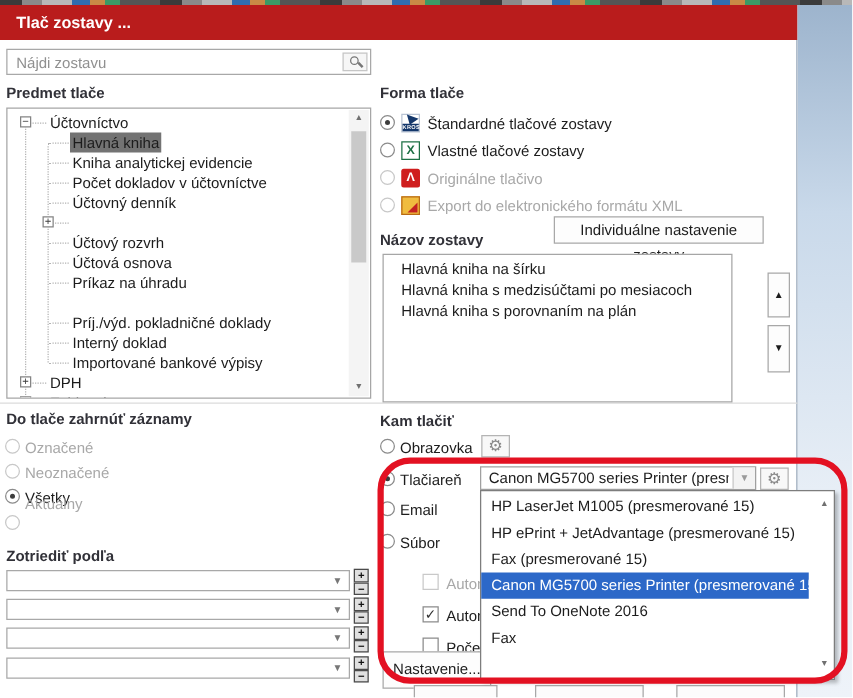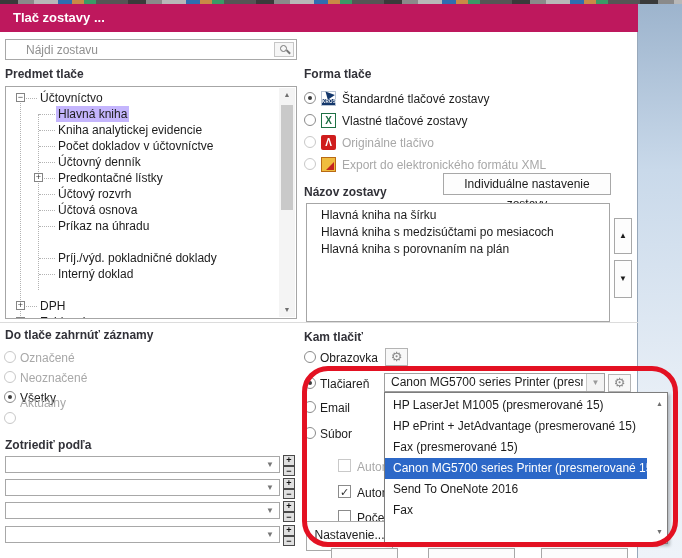--- a/index.html
+++ b/index.html
@@ -3,50 +3,50 @@
 <meta charset="utf-8">
 <style>
   * { margin:0; padding:0; box-sizing:border-box; }
   body { font-family:"Liberation Sans","DejaVu Sans",sans-serif; }
   .screen { position:relative; width:682px; height:558px; background:#fff; overflow:hidden; font-size:12px; color:#1c1c1c; }
 
   
   .sliver { position:absolute; left:0; top:0; width:682px; height:4px;
     background:repeating-linear-gradient(90deg,#3a3a3a 0 18px,#8a8a8a 18px 34px,#b8b8b8 34px 58px,#2f6db0 58px 72px,#c98a46 72px 84px,#3a9a66 84px 96px,#555 96px 128px); }
 
-  .titlebar { position:absolute; left:0; top:4px; width:638px; height:28px; background:#be185d; }
+  .titlebar { position:absolute; left:0; top:4px; width:638px; height:28px; background:#b91c1c; }
   .titlebar .title { position:absolute; left:13px; top:0; line-height:28px; color:#fff; font-weight:bold; font-size:13px; }
 
   .bgstrip { position:absolute; left:638px; top:4px; width:44px; height:554px;
     background:linear-gradient(180deg,#9db4cd 0%,#c9d9ea 30%,#e7eef6 70%,#eef3f9 100%); }
 
   .dialog { position:absolute; left:0; top:32px; width:638px; height:526px; background:#fff; border-right:1px solid #98a8ba; }
 
   .hdr { position:absolute; font-weight:bold; color:#313138; }
 
   
   .searchbox { position:absolute; left:5px; top:7px; width:292px; height:21px; border:1px solid #a8a8a8; background:#fff; }
-  .searchbox input { position:absolute; left:20px; top:1px; width:260px; height:17px; border:0; outline:none; font:12px "Liberation Sans","DejaVu Sans",sans-serif; color:#0f172a; }
+  .searchbox input { position:absolute; left:7px; top:1px; width:260px; height:17px; border:0; outline:none; font:12px "Liberation Sans","DejaVu Sans",sans-serif; color:#0f172a; }
   .searchbox input::placeholder { color:#909090; }
   .magbtn { position:absolute; right:2px; top:2px; width:20px; height:15px; background:#f6f6f6; border:1px solid #c6c6c6; cursor:pointer; }
   .magicon { position:absolute; left:5px; top:2px; width:7px; height:7px; border:1.5px solid #767676; border-radius:50%; }
   .magicon::after { content:""; position:absolute; left:5px; top:5px; width:5px; height:1.5px; background:#767676; transform:rotate(45deg); }
 
   
   .treebox { position:absolute; left:5px; top:54px; width:292px; height:233px; border:1px solid #a6a6a6; background:#fff; overflow:hidden; }
   .tguide { position:absolute; border-left:1px dotted #b3b3b3; width:0; }
   .trow { position:absolute; left:0; width:272px; height:16px; line-height:16px; }
   .trow::before { content:""; position:absolute; top:8px; border-top:1px dotted #b3b3b3; width:16px; }
   .trow.lvl0::before { left:15px; }
   .trow.lvl1::before { left:33px; }
   .exp { position:absolute; width:9px; height:9px; top:3px; border:1px solid #848484; background:#fff; font-size:9px; line-height:7px; text-align:center; color:#3a3a3a; cursor:pointer; }
   .lvl0 .exp { left:10px; } .lvl1 .exp { left:28px; }
   .tlabel { position:absolute; white-space:nowrap; padding:0 2px; }
   .lvl0 .tlabel { left:32px; } .lvl1 .tlabel { left:50px; }
-  .trow.sel .tlabel { background:#c4b5fd; }
+  .trow.sel .tlabel { background:#737373; }
 
   
   .sbar { position:absolute; right:1px; top:1px; width:16px; height:229px; background:#f4f4f4; }
   .sarrow { position:absolute; left:0; width:16px; height:14px; text-align:center; font-size:7px; color:#707070; line-height:14px; cursor:pointer; }
   .sthumb { position:absolute; left:2px; width:12px; background:#c9c9c9; }
 
   .sep { position:absolute; left:0; top:290px; width:638px; height:1px; background:#dcdcdc; }
 
   
   .radio { position:absolute; width:12px; height:12px; border:1px solid #8b8b8b; border-radius:50%; background:#fff; cursor:pointer; }
@@ -71,21 +71,21 @@
   .icon-pdf { background:#cf1d1d; border-radius:2px; color:#fff; font-weight:bold; font-size:10px; line-height:15px; text-align:center; }
   .icon-xml { background:#f0bc3f; border:1px solid #b96a14; }
   .icon-xml::after { content:""; position:absolute; right:1px; bottom:1px; border-left:8px solid transparent; border-bottom:8px solid #c42222; }
 
   
   .btn { position:absolute; background:#fdfdfd; border:1px solid #a8a8a8; text-align:center; color:#1c1c1c; cursor:pointer; }
   .gearbtn { position:absolute; background:#f8f8f8; border:1px solid #b4b4b4; text-align:center; cursor:pointer; }
   .gearbtn .g { font-size:13px; color:#8a8a8a; line-height:16px; }
 
   
-  .listbox { position:absolute; left:306px; top:171px; width:304px; height:119px; border:1px solid #a6a6a6; background:#fff; overflow:hidden; }
+  .listbox { position:absolute; left:306px; top:171px; width:280px; height:119px; border:1px solid #a6a6a6; background:#fff; overflow:hidden; }
   .lrow { position:absolute; left:0; width:100%; height:17px; line-height:17px; }
   .lrow span { margin-left:12px; padding:0 2px; white-space:nowrap; }
   .lrow.sel span { background:#ececec; }
 
   
   .pcombo { position:absolute; left:384px; top:341px; width:221px; height:19px; border:1px solid #a0a0a0; background:#fff; cursor:pointer; }
   .pcombo .val { position:absolute; left:6px; top:0; line-height:17px; width:192px; overflow:hidden; white-space:nowrap; }
   .pcombo .abox { position:absolute; right:0; top:0; width:18px; height:17px; background:#f3f3f3; border-left:1px solid #c9c9c9; text-align:center; font-size:8px; color:#9a9a9a; line-height:17px; }
 
   
@@ -135,36 +135,38 @@
           <span class="tlabel">Kniha analytickej evidencie</span>
         </div>
       <div class="trow lvl1" style="top:51px;">
           <span class="tlabel">Počet dokladov v účtovníctve</span>
         </div>
       <div class="trow lvl1" style="top:67px;">
           <span class="tlabel">Účtovný denník</span>
         </div>
       <div class="trow lvl1" style="top:83px;">
           <span class="exp">+</span>
-          <span class="tlabel">Predkontačné lístky</span>
         </div>
       <div class="trow lvl1" style="top:99px;">
           <span class="tlabel">Účtový rozvrh</span>
         </div>
       <div class="trow lvl1" style="top:131px;">
           <span class="tlabel">Príkaz na úhradu</span>
         </div>
       <div class="trow lvl1" style="top:115px;">
           <span class="tlabel">Účtová osnova</span>
         </div>
       <div class="trow lvl1" style="top:163px;">
           <span class="tlabel">Príj./výd. pokladničné doklady</span>
         </div>
       <div class="trow lvl1" style="top:179px;">
           <span class="tlabel">Interný doklad</span>
+        </div>
+      <div class="trow lvl1" style="top:195px;">
+          <span class="tlabel">Importované bankové výpisy</span>
         </div>
       <div class="trow lvl0" style="top:211px;">
           <span class="exp">+</span>
           <span class="tlabel">DPH</span>
         </div>
       <div class="trow lvl0" style="top:227px;">
           <span class="exp">+</span>
           <span class="tlabel">Evidencia</span>
         </div>
 

